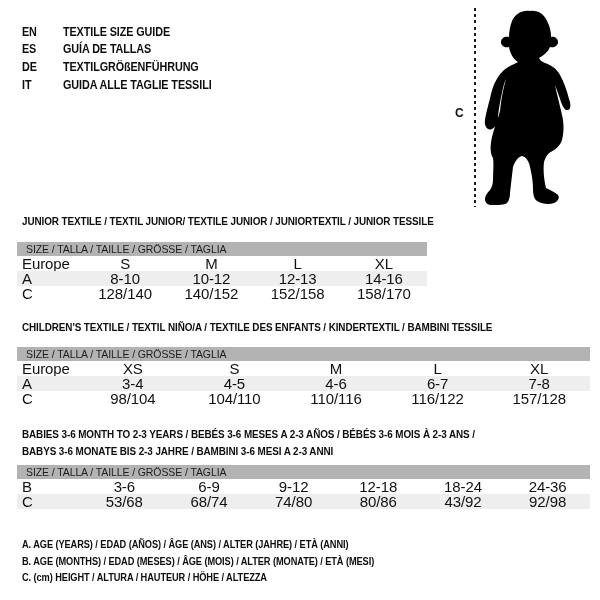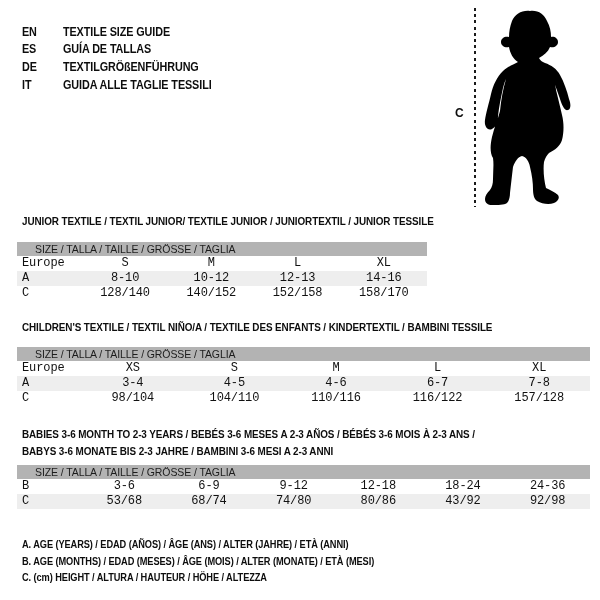--- a/index.html
+++ b/index.html
@@ -32,27 +32,27 @@
     position:absolute;left:22px;font-weight:700;font-size:11.5px;color:#0d0d0d;
     white-space:nowrap;display:inline-block;transform:scaleX(.86);transform-origin:0 0;
     letter-spacing:-.1px;line-height:16.5px;
   }
   
   .tbl-wrap{position:absolute;}
   #tbl-junior{left:17px;top:242px;width:410px;}
   #tbl-children{left:17px;top:347px;width:573px;}
   #tbl-babies{left:17px;top:465px;width:573px;}
   .size-bar{
-    height:14px;background:#b3b3b3;line-height:14px;padding-left:18px;
+    height:14px;background:#b3b3b3;line-height:14px;padding-left:9px;
     font-size:10.5px;color:#1c1c1c;letter-spacing:-.1px;white-space:nowrap;
   }
   table{width:100%;border-collapse:collapse;table-layout:fixed;}
   td{
-    height:15px;line-height:15px;padding:0;font-size:12px;color:#111;
-    text-align:center;letter-spacing:-.1px;white-space:nowrap;overflow:hidden;font-family:Liberation Mono, monospace;
+    height:15px;line-height:15px;padding:0;font-size:15px;color:#111;
+    text-align:center;letter-spacing:-.1px;white-space:nowrap;overflow:hidden;
   }
   td.lbl{text-align:left;padding-left:5px;}
   col.c-lbl{width:65px;}
   tbody tr:nth-child(even){background:#eeeeee;}
   
   .footnotes{position:absolute;left:22px;top:536px;}
   .footnote{
     font-weight:700;font-size:11px;color:#0d0d0d;line-height:16.5px;white-space:nowrap;
     display:block;transform:scaleX(.84);transform-origin:0 0;letter-spacing:-.1px;
   }

